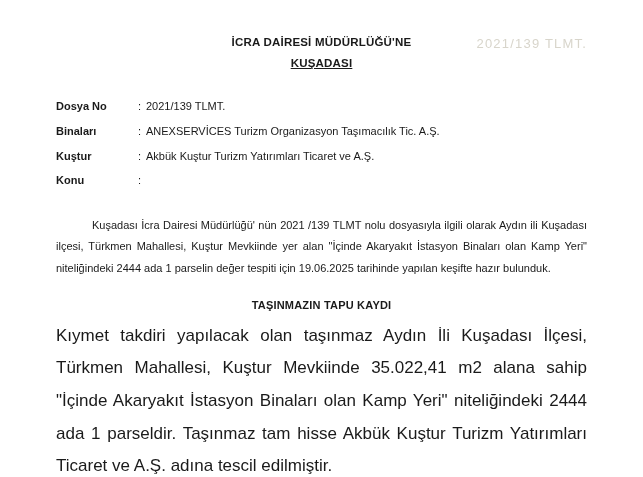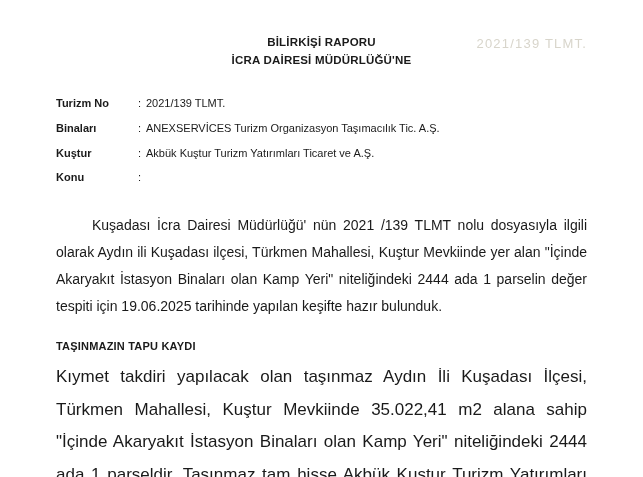--- a/index.html
+++ b/index.html
@@ -64,57 +64,57 @@
   }
   .meta-sep {
     width: 8px;
     flex: none;
   }
   .meta-value {
     flex: 1;
   }
   .para {
     margin-top: 26px;
-    font-size: 14px;
+    font-size: 11px;
     line-height: 1.92;
     text-align: justify;
     text-justify: inter-word;
     text-indent: 36px;
   }
   .section-heading {
     margin-top: 20px;
-    text-align: left;
+    text-align: center;
     font-size: 11px;
     font-weight: bold;
     letter-spacing: 0.2px;
   }
   .para2 {
     margin-top: 9px;
     font-size: 17px;
     line-height: 1.92;
     text-align: justify;
     text-justify: inter-word;
   }
 </style>
 </head>
 <body>
 
 <div class="page">
 
   <div class="watermark">2021/139 TLMT.</div>
 
   <div class="title-block">
-    <div class="title-line">BİLİRKİŞİ RAPORU</div>
     <div class="title-line">İCRA DAİRESİ MÜDÜRLÜĞÜ'NE</div>
+    <div class="title-line underline">KUŞADASI</div>
   </div>
 
   <div class="meta">
 
     <div class="meta-row">
-      <div class="meta-label">Turizm No</div>
+      <div class="meta-label">Dosya No</div>
       <div class="meta-sep">:</div>
       <div class="meta-value">2021/139 TLMT.</div>
     </div>
 
     <div class="meta-row">
       <div class="meta-label">Binaları</div>
       <div class="meta-sep">:</div>
       <div class="meta-value">ANEXSERVİCES Turizm Organizasyon Taşımacılık Tic. A.Ş.</div>
     </div>
 

